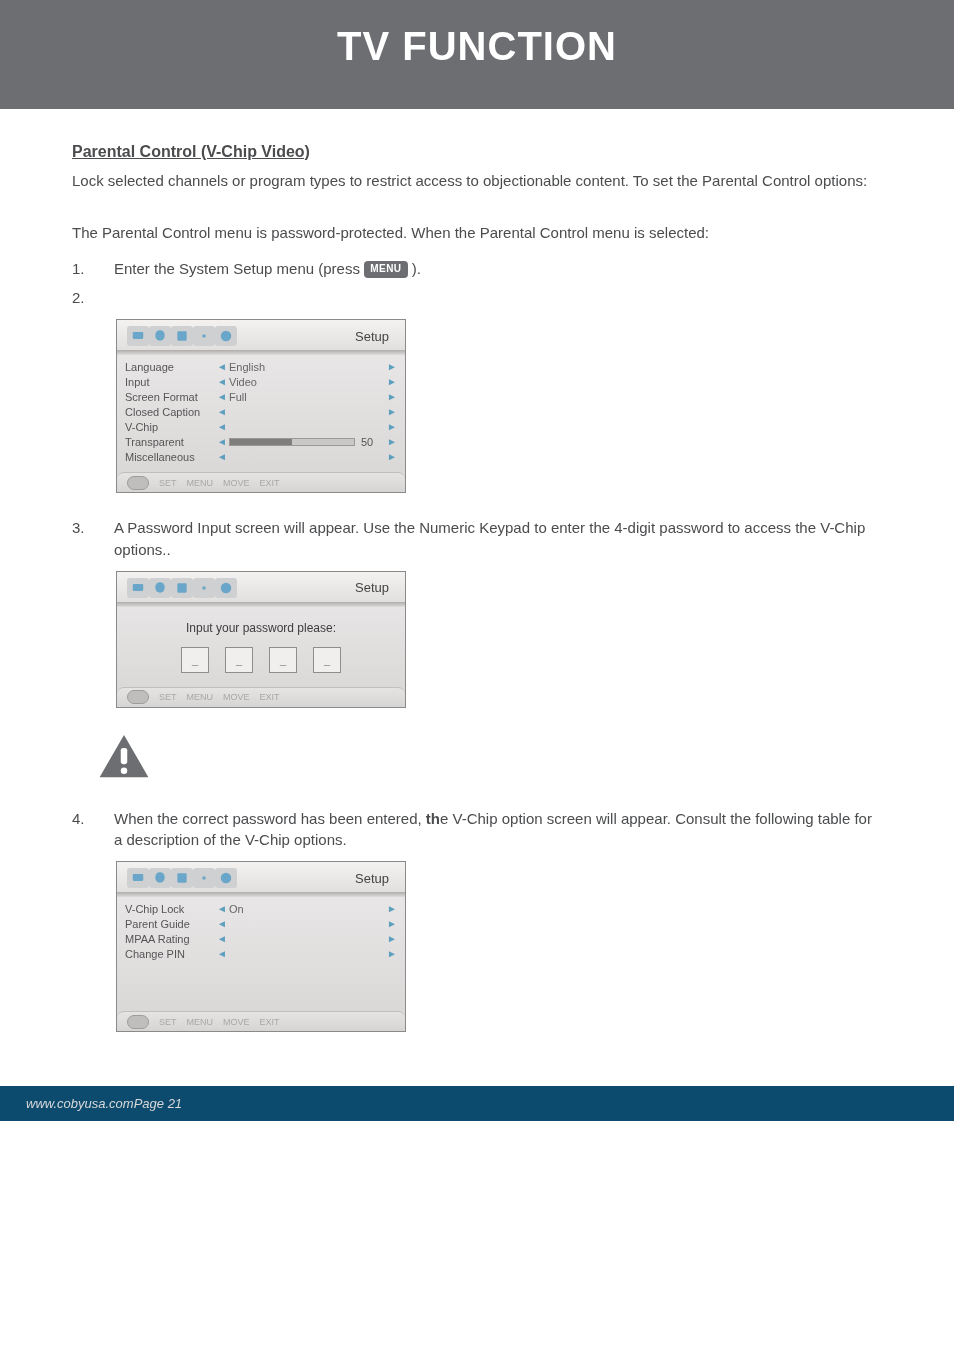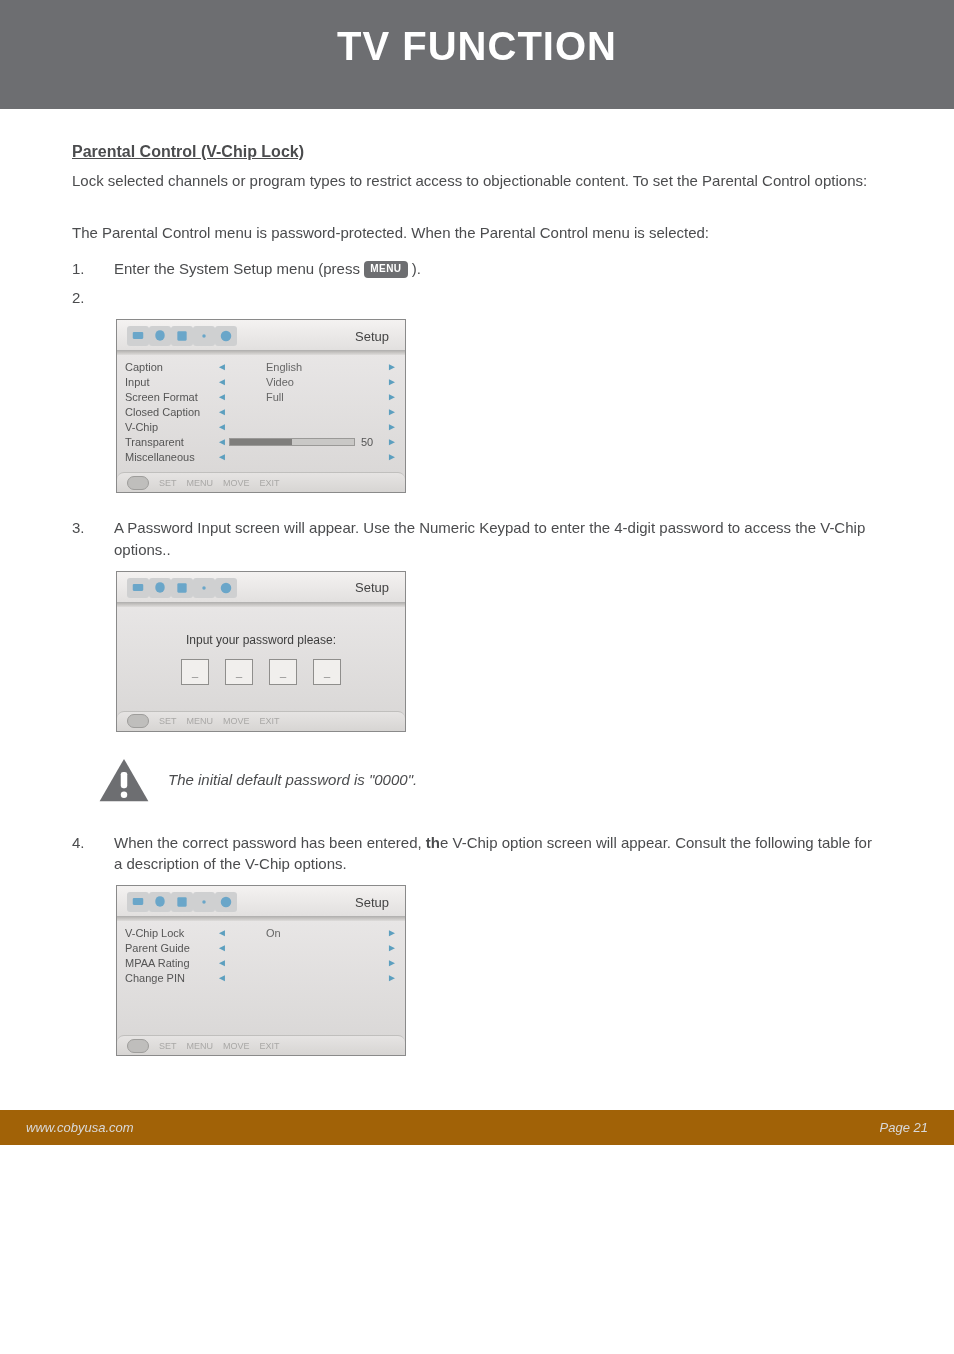--- a/index.html
+++ b/index.html
@@ -20,49 +20,49 @@
   .osd { width: 290px; border: 1px solid #8a8a8a; background: linear-gradient(#eceaea,#d8d6d5); font-size: 11px; color: #5a5b5d; position: relative; }
   .osd-tabs { display:flex; align-items:center; padding:6px 10px 4px 10px; background: linear-gradient(#f4f2f1,#e2e0df); border-bottom:1px solid #b3b2b1;}
   .osd-tab { width:22px; height:20px; background:#cfd0d1; border-radius:3px; display:flex; align-items:center; justify-content:center; }
   .osd-tab svg { width:14px; height:14px; fill:#6aa6c9; }
   .osd-title-right { margin-left:auto; font-size:13px; color:#444; padding-right:6px; font-weight:500;}
   .osd-grad-bar { height:4px; background: linear-gradient(#b8b6b4,#dedcdb); }
   .osd-body { padding:4px 8px 28px 8px; }
   .osd-row { display:flex; align-items:center; height:15px; }
   .osd-label { width:92px; color:#555; }
   .osd-tri-l, .osd-tri-r { width:10px; color:#5c9fbf; font-size:10px; text-align:center;}
-  .osd-val { flex:1; color:#666; padding-left:2px;margin-left:37px;}
+  .osd-val { flex:1; color:#666; padding-left:2px;}
   .osd-bar-track { flex:1; height:8px; background:#c9c8c6; border:1px solid #9a9997; position:relative; margin:0 6px 0 2px;}
   .osd-bar-fill { position:absolute; left:0; top:0; bottom:0; width:50%; background:#7f7e7c; }
   .osd-bar-num { width:26px; color:#555;}
   .osd-footer { position:absolute; bottom:0; left:0; right:0; height:20px; display:flex; align-items:center; gap:10px; padding:0 10px; font-size:9px; color:#a9a8a6; background:linear-gradient(#e6e4e3,#d7d5d3); border-top:1px solid #c0bfbd;border-radius:7px;}
   .osd-footer .remote { width:22px; height:14px; background:#bfbebc; border-radius:7px; border:1px solid #9e9d9b;}
   .osd-pw-text { text-align:center; font-size:12px; color:#3d3d3d; padding:14px 0 12px 0;}
   .osd-pw-boxes { display:flex; justify-content:center; gap:16px; padding-bottom:34px;}
   .osd-pw-box { width:28px; height:26px; border:1px solid #8f8e8c; background:#f1efed; display:flex; align-items:center; justify-content:center; color:#888;}
   .note-row { display:flex; align-items:center; gap:18px; margin:18px 0 28px 26px;}
   .note-text { font-style: italic; font-size:15px; line-height:1.4; color:#4b4c4e;}
   .warn-svg { width:52px; height:48px; flex:none;}
   .menu-key { display:inline-flex; align-items:center; justify-content:center; background:#6d6e71; color:#fff; font-size:10px; font-weight:700; border-radius:4px; padding:1px 6px; vertical-align:middle; letter-spacing:0.5px;}
-  .footer-bar { background:#a16207; color:#d9d9da; font-size:13px; font-style:italic; display:flex; justify-content:space-between; padding:10px 26px; margin-top:10px;}
+  .footer-bar { background:#0c4a6e; color:#d9d9da; font-size:13px; font-style:italic; display:flex; padding:10px 26px; margin-top:10px;}
 </style>
 </head>
 <body>
 
 <div class="header-band">
   <div class="header-top"></div>
   <div class="header-title-band">
     <div class="header-title">TV FUNCTION</div>
   </div>
   <div class="header-gap"></div>
 </div>
 
 <div class="content">
 
-  <div class="section-heading">Parental Control (V-Chip Lock)</div>
+  <div class="section-heading">Parental Control (V-Chip Video)</div>
   <div class="intro-text">Lock selected channels or program types to restrict access to objectionable content. To set the Parental Control options:</div>
   <div class="para">The Parental Control menu is password-protected. When the Parental Control menu is selected:</div>
 
   <ol>
     <li class="step-row">
       <span class="step-num">1.</span>
       <span>
         <span>Enter the System Setup menu (press </span>
         <span class="menu-key">MENU</span>
         <span>).</span>
@@ -100,21 +100,21 @@
         <span class="osd-tab">
             <svg viewBox="0 0 24 24">
               <circle cx="12" cy="12" r="9"></circle>
             </svg>
           </span>
         <span class="osd-title-right">Setup</span>
       </div>
       <div class="osd-grad-bar"></div>
       <div class="osd-body">
         <div class="osd-row">
-            <span class="osd-label">Caption</span>
+            <span class="osd-label">Language</span>
             <span class="osd-tri-l">◄</span>
             <span class="osd-val">English</span>
             <span class="osd-tri-r">►</span>
           </div>
         <div class="osd-row">
             <span class="osd-label">Input</span>
             <span class="osd-tri-l">◄</span>
             <span class="osd-val">Video</span>
             <span class="osd-tri-r">►</span>
           </div>
@@ -193,21 +193,21 @@
             </svg>
           </span>
         <span class="osd-tab">
             <svg viewBox="0 0 24 24">
               <circle cx="12" cy="12" r="9"></circle>
             </svg>
           </span>
         <span class="osd-title-right">Setup</span>
       </div>
       <div class="osd-grad-bar"></div>
-      <div class="osd-body" style="padding:12px;">
+      <div class="osd-body" style="padding:0;">
         <div class="osd-pw-text">Input your password please:</div>
         <div class="osd-pw-boxes">
           <span class="osd-pw-box">_</span>
           <span class="osd-pw-box">_</span>
           <span class="osd-pw-box">_</span>
           <span class="osd-pw-box">_</span>
         </div>
       </div>
       <div class="osd-footer">
         <span class="remote"></span>
@@ -219,21 +219,20 @@
     </div>
   </div>
 
   <div class="note-row">
     <svg class="warn-svg" viewBox="0 0 64 56">
       <path d="M32 2 L62 54 L2 54 Z" fill="#6d6e71"></path>
       <rect x="28" y="18" width="8" height="20" rx="3" fill="#fff"></rect>
       <circle cx="32" cy="46" r="4" fill="#fff"></circle>
     </svg>
     <div class="note-text">
-      <div>The initial default password is "0000".</div>
     </div>
   </div>
 
   <ol>
     <li class="step-row">
       <span class="step-num">4.</span>
       <span>
         <span>When the correct password has been entered, </span><b>th</b><span>e V-Chip option screen will appear. Consult the following table for a description of the V-Chip options.</span>
       </span>
     </li>

